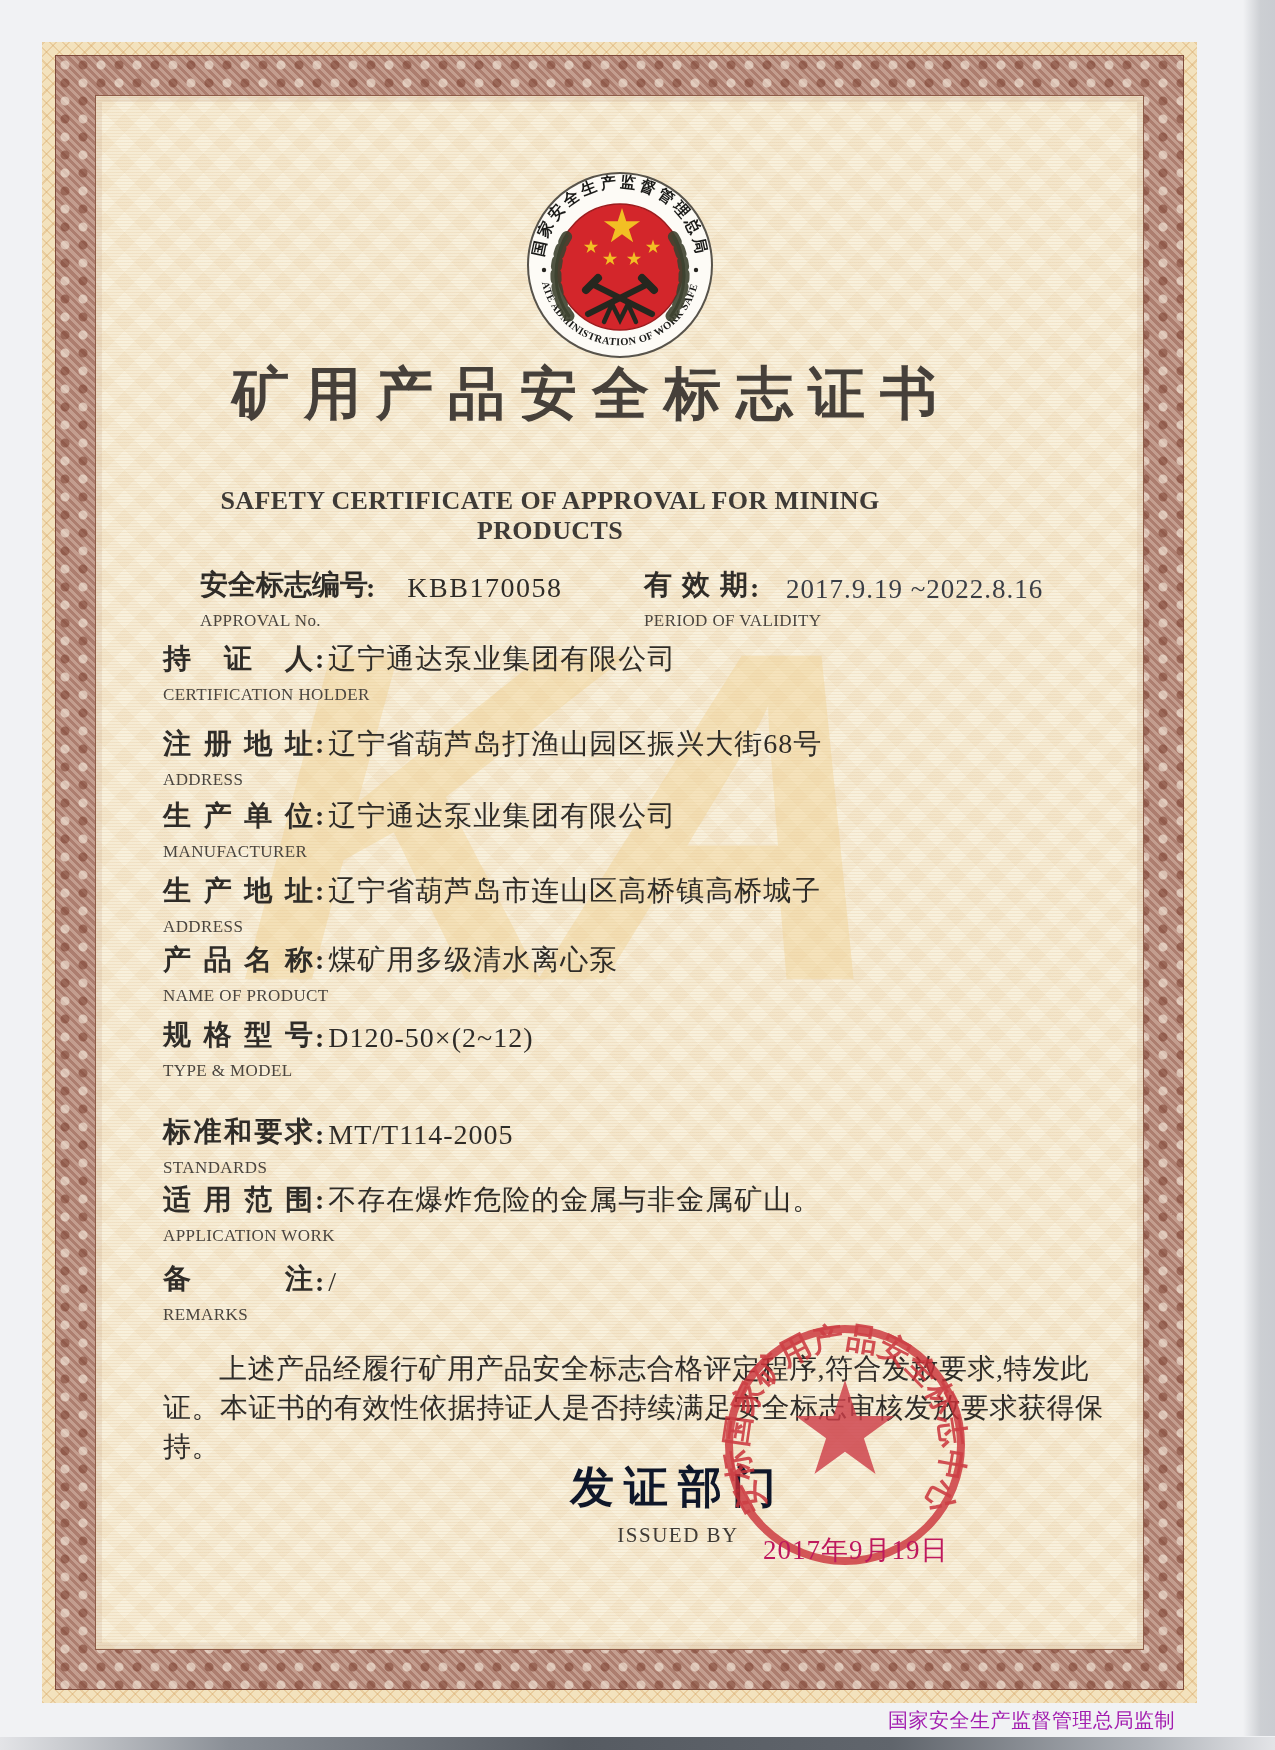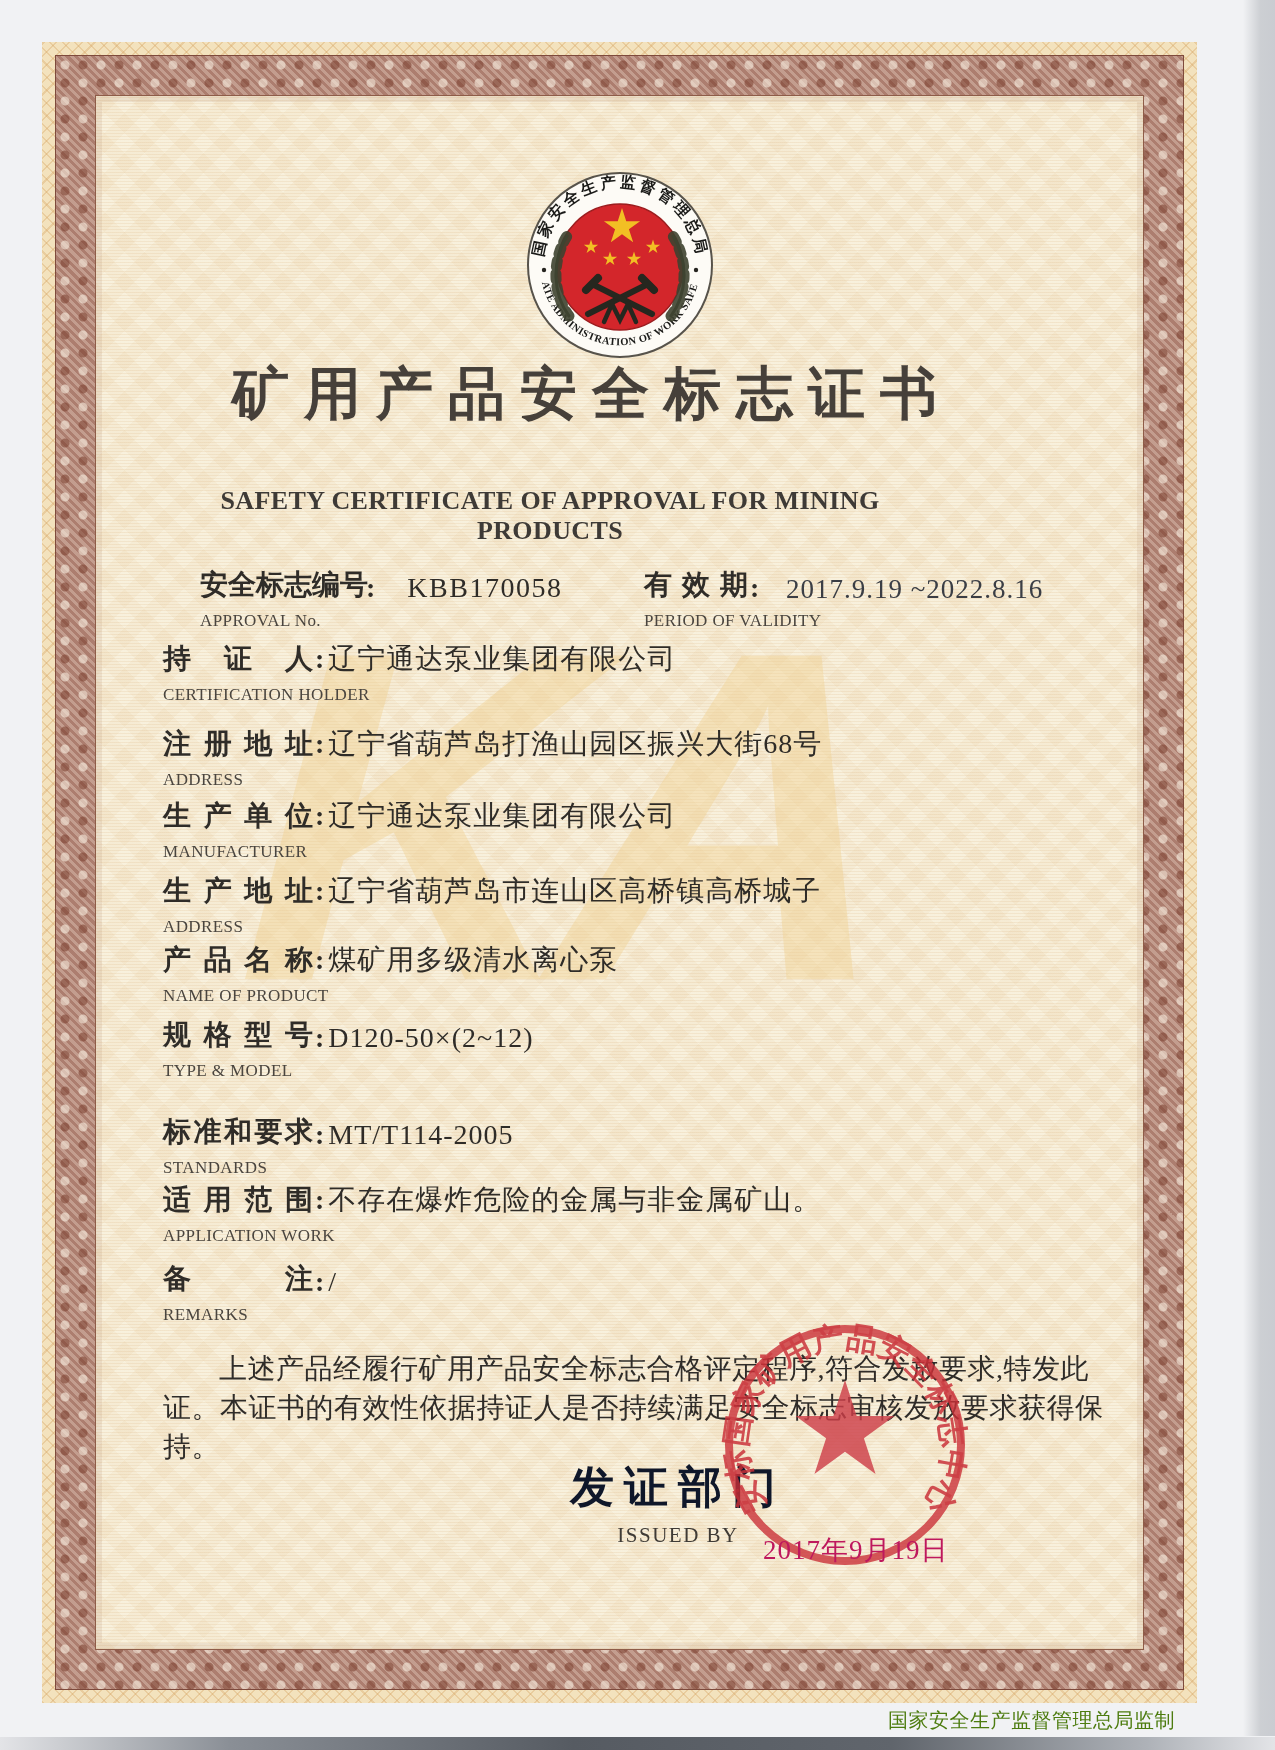--- a/index.html
+++ b/index.html
@@ -55,21 +55,21 @@
   .statement{position:absolute;left:163px;top:1349px;width:955px;
              font-size:28px;line-height:39px;letter-spacing:0.5px;color:#2f2c29;
              text-indent:56px;font-weight:500;}
   .issued{position:absolute;left:563px;top:1458px;width:230px;text-align:center;}
   .issued .cn{font-size:44px;font-weight:700;letter-spacing:10px;color:#0f172a;}
   .issued .en{font-size:21px;letter-spacing:1.5px;color:#3f3b36;margin-top:6px;}
   .stamp{position:absolute;left:718px;top:1318px;width:254px;height:254px;z-index:4;opacity:0.9;}
   .issue-date{position:absolute;left:763px;top:1532px;z-index:5;font-size:27px;
               letter-spacing:1px;color:#be185d;}
   .footer-note{position:absolute;left:888px;top:1707px;font-size:20px;letter-spacing:0.5px;
-               color:#4d7c0f;z-index:2;}
+               color:#a21caf;z-index:2;}
   
   .scan-right{position:absolute;top:0;bottom:14px;right:0;width:32px;z-index:6;
       background:linear-gradient(to right, rgba(168,172,178,0) 0%, rgba(168,172,178,0.5) 55%, #c9ccd1 100%);}
   .scan-bottom{position:absolute;left:0;right:0;bottom:0;height:13px;z-index:6;
       background:linear-gradient(to right,#e3e4e7 0%,#8a8f96 18%,#565b62 45%,#60656c 70%,#aeb2b8 90%,#e3e4e7 100%);}
 </style>
 </head>
 <body>
 
 <div class="page">

